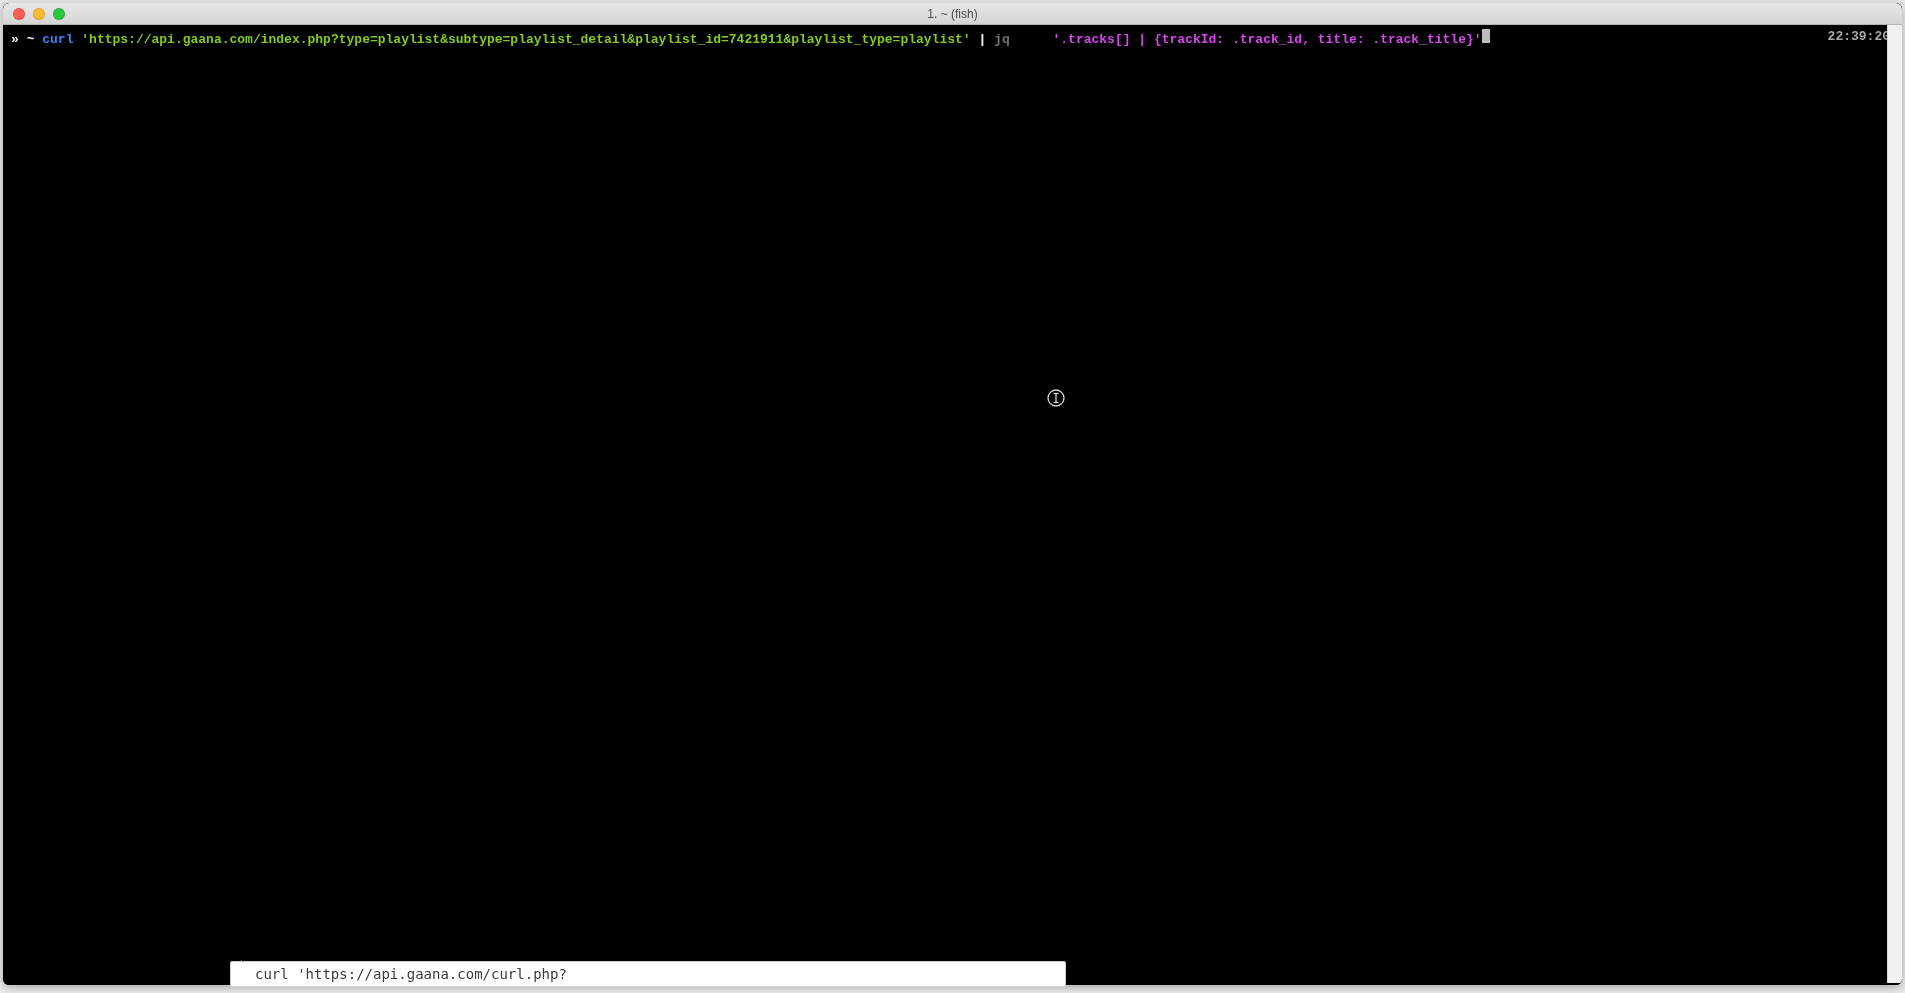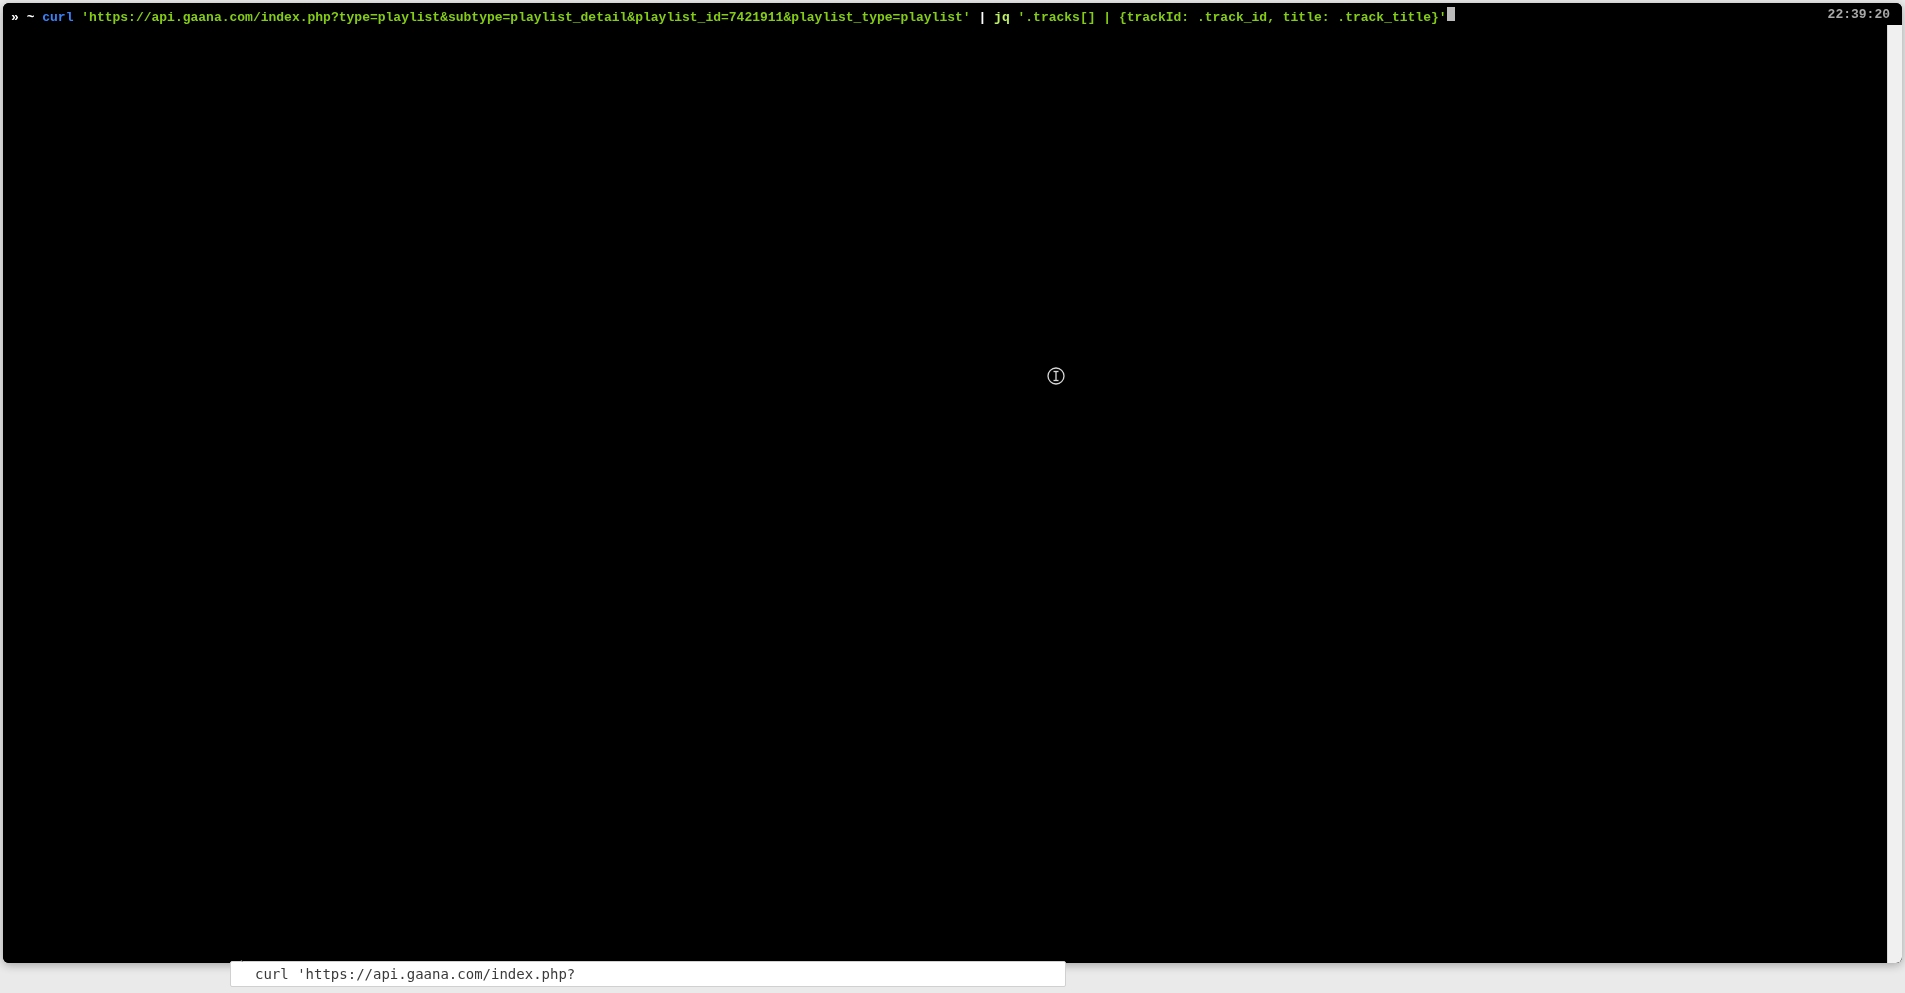--- a/index.html
+++ b/index.html
@@ -82,25 +82,26 @@
     .cmd-curl {
       color: #3b82f6;
     }
     .cmd-url {
       color: #84cc16;
     }
     .cmd-pipe {
       color: #ffffff;
     }
     .cmd-jq {
-      color: #bef264;
+      color: #737373;
       font-family: Liberation Mono, monospace;
     }
     .cmd-jq-arg {
-      color: #84cc16;
+      color: #d946ef;
+      margin-left: 35px;
     }
     .cursor-block {
       display: inline-block;
       width: 8px;
       height: 14px;
       background: #bbbbbb;
       vertical-align: text-bottom;
       margin-left: 0px;
     }
     .timestamp {
@@ -153,34 +154,42 @@
       width: 15px;
       height: 958px;
       background: #f0f0f0;
       border-left: 1px solid #d8d8d8;
     }
   </style>
 </head>
 <body>
 
 <div class="window">
+  <div class="titlebar">
+    <div class="traffic-lights">
+      <div class="traffic-light tl-close"></div>
+      <div class="traffic-light tl-min"></div>
+      <div class="traffic-light tl-max"></div>
+    </div>
+    <div class="titlebar-title">1. ~ (fish)</div>
+  </div>
 
   <div class="terminal-body">
     <div class="prompt-line"><span class="prompt-arrow">»</span><span class="prompt-arrow"> </span><span class="prompt-tilde">~</span><span class="prompt-tilde"> </span><span class="cmd-curl">curl</span><span> </span><span class="cmd-url">'https://api.gaana.com/index.php?type=playlist&amp;subtype=playlist_detail&amp;playlist_id=7421911&amp;playlist_type=playlist'</span><span> </span><span class="cmd-pipe">|</span><span> </span><span class="cmd-jq">jq</span><span> </span><span class="cmd-jq-arg">'.tracks[] | {trackId: .track_id, title: .track_title}'</span><span class="cursor-block"></span></div>
     <div class="timestamp">22:39:20</div>
 
     <div class="ibeam-cursor">
       <svg viewBox="0 0 18 18">
         <circle cx="9" cy="9" r="8" fill="none" stroke="#d8d8d8" stroke-width="1.3"></circle>
         <line x1="9" y1="4.5" x2="9" y2="13.5" stroke="#d8d8d8" stroke-width="1.3"></line>
         <line x1="6.5" y1="4.5" x2="11.5" y2="4.5" stroke="#d8d8d8" stroke-width="1.3"></line>
         <line x1="6.5" y1="13.5" x2="11.5" y2="13.5" stroke="#d8d8d8" stroke-width="1.3"></line>
       </svg>
     </div>
   </div>
 
   <div class="scrollbar-track"></div>
 </div>
 
 <div class="bottom-strip">
   <span class="bt-tick">`</span>
-  <span>curl 'https://api.gaana.com/index.php?</span>
+  <span>curl 'https://api.gaana.com/curl.php?</span>
 </div>
 
 </body></html>

